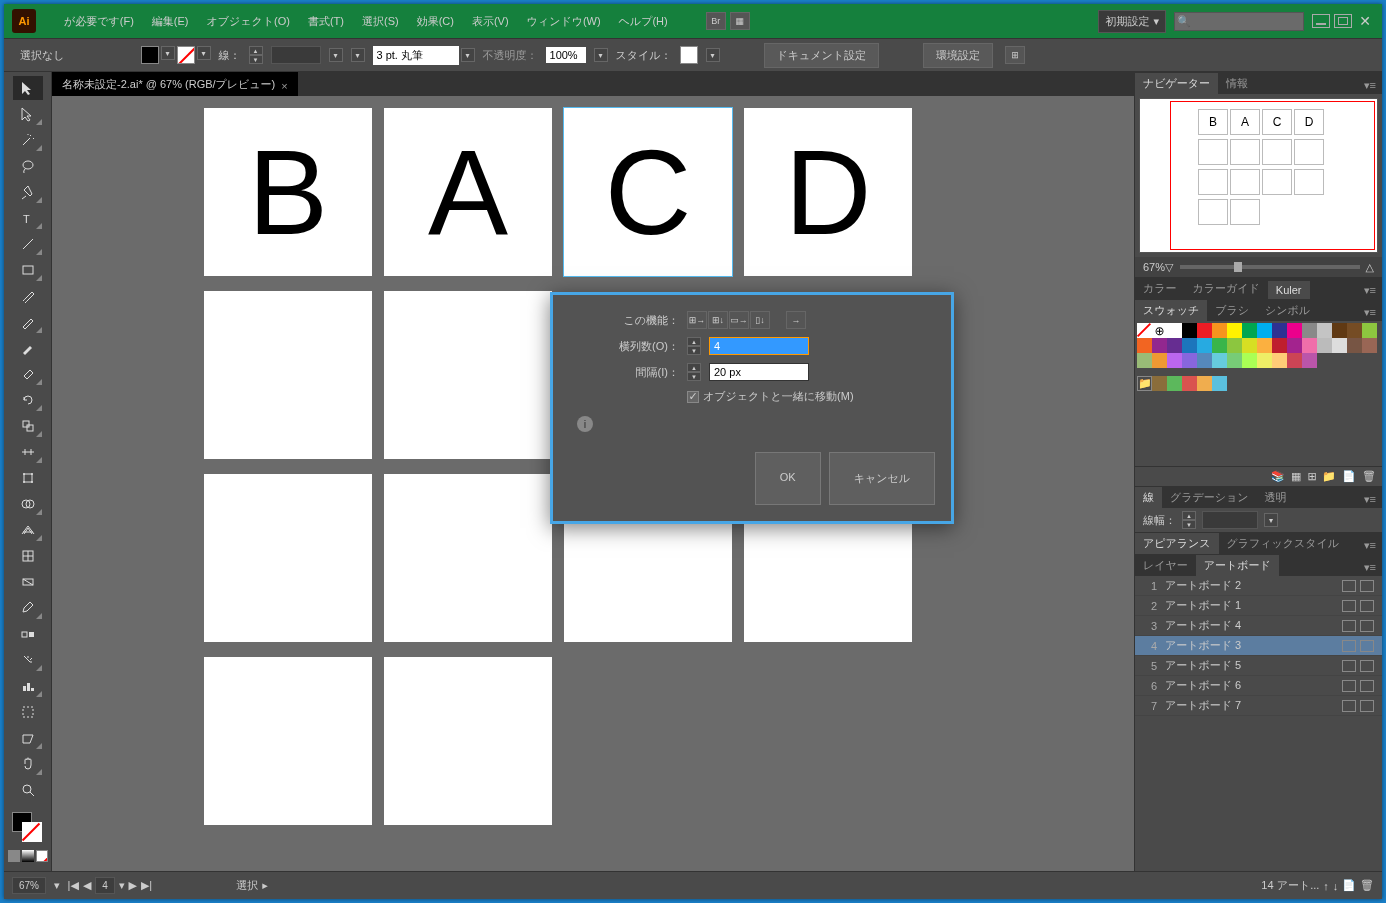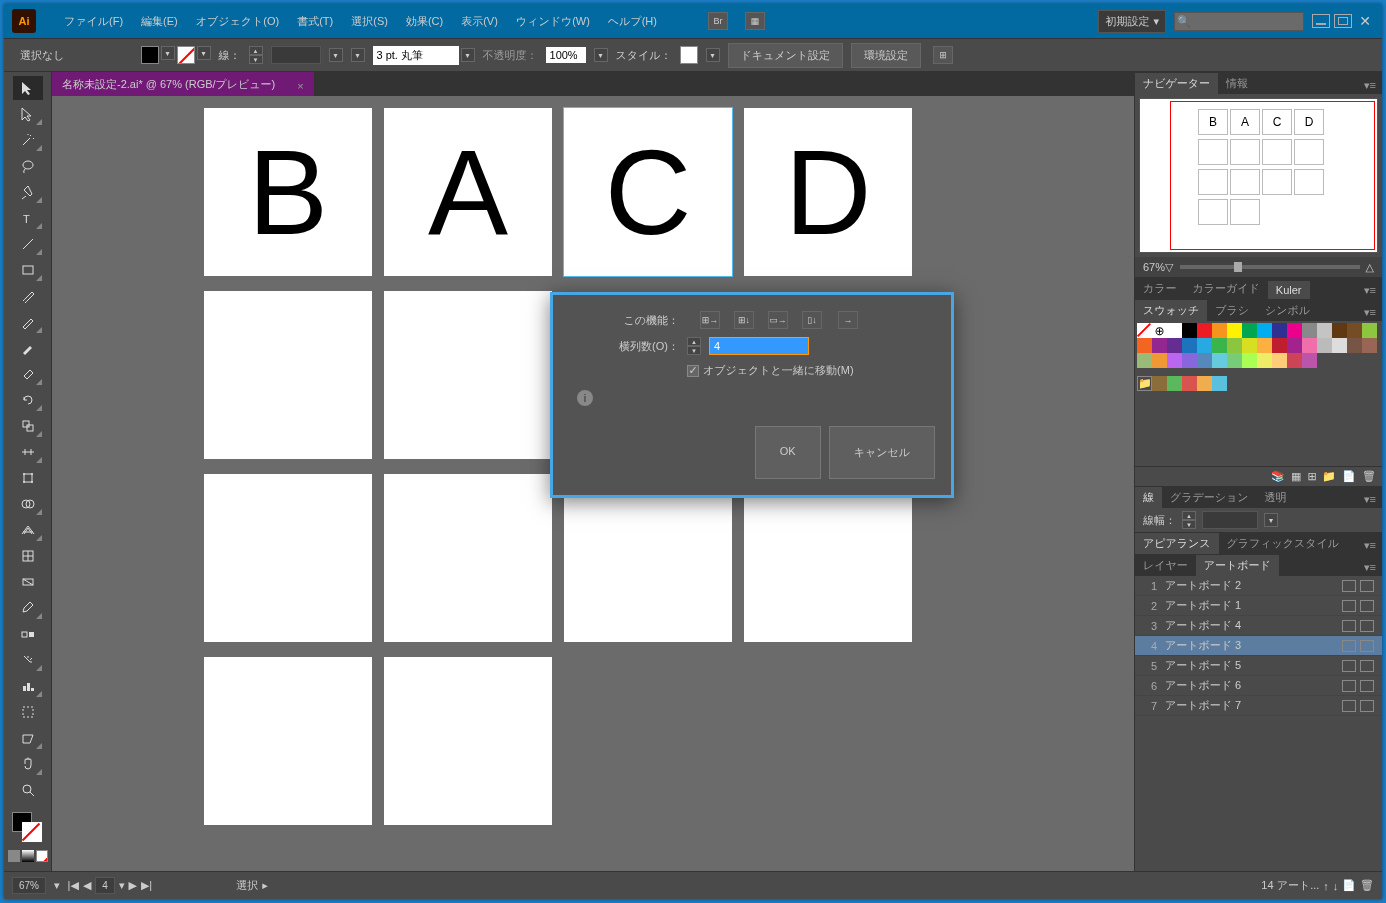--- a/index.html
+++ b/index.html
@@ -1,52 +1,52 @@
 <!DOCTYPE html>
 <html><head>
 <meta charset="utf-8">
 <style>
 *{margin:0;padding:0;box-sizing:border-box;font-family:"Meiryo UI","Hiragino Sans",sans-serif;font-size:11px;color:#ccc;}
 body{background:#1a7fc8;overflow:hidden;width:1386px;height:903px;}
 .app{position:absolute;top:4px;left:4px;right:4px;bottom:4px;background:#4a4a4a;box-shadow:0 0 4px rgba(0,0,0,0.5);}
-.titlebar{height:34px;background:#0369a1;display:flex;align-items:center;padding:8px 8px;}
+.titlebar{height:34px;background:#15803d;display:flex;align-items:center;padding:8px 8px;}
 .ai-logo{width:24px;height:24px;background:#310;color:#f90;font-weight:bold;display:flex;align-items:center;justify-content:center;border-radius:3px;margin-right:20px;}
 .menu{display:flex;gap:2px;}
 .menu span{padding:4px 8px;cursor:pointer;}
 .spacer{flex:1;}
 .workspace-sel{display:flex;align-items:center;gap:4px;background:#3a3a3a;border:1px solid #555;padding:3px 6px;margin-right:8px;cursor:pointer;}
 .search-box{width:130px;background:#6a6a6a;border:1px solid #555;padding:2px;display:flex;align-items:center;}
 .search-box::before{content:"🔍";opacity:0.6;margin-right:3px;}
 .window-controls{display:flex;gap:4px;margin-left:8px;align-items:center;}
 .win-btn{width:18px;height:14px;border:1px solid #aaa;position:relative;cursor:pointer;}
 .win-min::after{content:"";position:absolute;bottom:2px;left:3px;right:3px;height:2px;background:#aaa;}
 .win-max::after{content:"";position:absolute;top:2px;left:3px;right:3px;bottom:2px;border:1px solid #aaa;}
 .win-close{font-size:14px;width:18px;text-align:center;}
 .controlbar{height:34px;background:#4a4a4a;border-top:1px solid #333;border-bottom:1px solid #333;display:flex;align-items:center;padding:0 8px;gap:8px;}
 .sel-label{padding:2px 8px;}
 .swatch{width:18px;height:18px;background:#000;border:1px solid #888;}
 .swatch.none{background:#fff;position:relative;overflow:hidden;}
 .swatch.none::after{content:"";position:absolute;top:-2px;left:8px;width:2px;height:22px;background:red;transform:rotate(45deg);}
 .dd{width:14px;height:14px;border:1px solid #666;background:#444;display:flex;align-items:center;justify-content:center;font-size:8px;cursor:pointer;}
 .field-label{color:#ccc;}
 .field-in{background:#fff;color:#000;padding:2px 4px;}
-.btn-panel{background:#595959;border:1px solid #666;padding:4px 12px;cursor:pointer;}
+.btn-panel{background:#595959;border:1px solid #666;padding:4px 12px;cursor:pointer;margin-left:36px;}
 .main{position:absolute;top:68px;left:0;right:0;bottom:28px;display:flex;}
 .toolbar-left{width:48px;background:#4a4a4a;border-right:1px solid #333;display:flex;flex-direction:column;align-items:center;padding-top:4px;gap:2px;}
 .tool{width:30px;height:24px;display:flex;align-items:center;justify-content:center;cursor:pointer;position:relative;}
 .tool:hover,.tool.sel{background:#2a2a2a;}
 .tool .tri{position:absolute;bottom:1px;right:1px;width:0;height:0;border:3px solid transparent;border-right:3px solid #888;border-bottom:3px solid #888;}
 .toolbar-fill{margin-top:8px;}
 .fill-stroke{position:relative;width:32px;height:32px;}
 .fill-sw{position:absolute;width:20px;height:20px;background:#000;border:1px solid #888;}
 .stroke-sw{position:absolute;width:20px;height:20px;background:#fff;top:10px;left:10px;}
 .stroke-sw::after{content:"";position:absolute;top:-2px;left:8px;width:2px;height:24px;background:red;transform:rotate(45deg);}
 .canvas-wrap{flex:1;position:relative;background:#4a4a4a;display:flex;flex-direction:column;}
 .doc-tabs{height:24px;background:#333;display:flex;}
-.doc-tab{background:#701a75;padding:4px 10px;display:flex;align-items:flex-end;gap:22px;color:#ddd;}
+.doc-tab{background:#000000;padding:4px 10px;display:flex;align-items:flex-end;gap:6px;color:#ddd;}
 .doc-tab .x{color:#999;cursor:pointer;}
 .canvas{flex:1;background:#6b6b6b;position:relative;overflow:hidden;}
 .artboard{position:absolute;background:#fff;}
 .artboard.big{width:168px;height:168px;font-size:120px;font-weight:500;color:#000;display:flex;align-items:center;justify-content:center;font-family:Arial,sans-serif;}
 .ab-outline{outline:1px solid #56bbf0;}
 .right{width:248px;background:#4a4a4a;border-left:1px solid #333;display:flex;flex-direction:column;}
 .tab-group{height:22px;background:#333;display:flex;align-items:flex-end;}
 .ptab{padding:3px 8px;background:#333;color:#999;cursor:pointer;margin-top:13px;}
 .ptab.active{background:#4a4a4a;color:#ddd;}
 .tab-group .pmenu{margin-left:auto;padding:2px 6px;cursor:pointer;color:#999;}
@@ -69,40 +69,40 @@
 .ab-row .ab-icon{width:14px;height:12px;border:1px solid #888;}
 .statusbar{position:absolute;bottom:0;left:0;right:0;height:28px;background:#4a4a4a;border-top:1px solid #333;display:flex;align-items:center;padding:0 8px;gap:4px;}
 .status-seg{background:#3d3d3d;border:1px solid #555;padding:2px 6px;font-size:10px;}
 .sb-side{margin-left:auto;}
 .dialog{position:absolute;top:288px;left:546px;width:404px;background:#535353;border:3px solid #47a6e6;box-shadow:0 4px 20px rgba(0,0,0,0.5);}
 .dlg-title{height:28px;background:#47a6e6;color:#000;display:flex;align-items:center;justify-content:center;font-size:12px;}
 .dlg-body{padding:16px;}
 .dlg-row{display:flex;align-items:center;margin-bottom:8px;gap:8px;}
 .dlg-label{width:110px;text-align:right;}
 .dlg-icons{display:flex;gap:1px;}
-.dlg-icon{width:20px;height:18px;border:1px solid #666;background:#555;display:flex;align-items:center;justify-content:center;font-size:9px;cursor:pointer;margin-left:13px;}
+.dlg-icon{width:20px;height:18px;border:1px solid #666;background:#555;display:flex;align-items:center;justify-content:center;font-size:9px;cursor:pointer;}
 .dlg-spinner{display:flex;flex-direction:column;}
 .spin-btn{width:14px;height:9px;background:#444;border:1px solid #666;font-size:6px;display:flex;align-items:center;justify-content:center;cursor:pointer;}
 .dlg-input{width:100px;background:#fff;color:#000;padding:2px 4px;border:1px solid #333;}
 .dlg-input.sel{background:#3399ff;color:#fff;}
 .dlg-check{display:flex;align-items:center;gap:4px;}
 .dlg-info{display:flex;gap:8px;margin:12px 0;padding:0 8px;}
 .dlg-info .i-icon{width:16px;height:16px;border-radius:50%;background:#888;color:#333;display:flex;align-items:center;justify-content:center;flex:0 0 16px;}
 .dlg-buttons{display:flex;justify-content:flex-end;gap:8px;padding-top:8px;}
 .dlg-btn{background:#5f5f5f;border:1px solid #777;padding:18px 24px;cursor:pointer;}
 svg{pointer-events:none;}
 </style>
 </head>
 <body>
 
 <div class="app">
  <div class="titlebar">
   <div class="ai-logo">Ai</div>
   <div class="menu">
-   <span>ファイル(F)</span>
+   <span>が必要です(F)</span>
    <span>編集(E)</span>
    <span>オブジェクト(O)</span>
    <span>書式(T)</span>
    <span>選択(S)</span>
    <span>効果(C)</span>
    <span>表示(V)</span>
    <span>ウィンドウ(W)</span>
    <span>ヘルプ(H)</span>
   </div>
   <div style="margin-left:30px;display:flex;gap:4px;">
@@ -597,20 +597,28 @@
     <div class="dlg-icon" style="margin-left:8px;">→</div>
    </div>
    <div class="dlg-row">
     <span class="dlg-label">横列数(O)：</span>
     <div class="dlg-spinner">
      <div class="spin-btn">▲</div>
      <div class="spin-btn">▼</div>
     </div>
     <div class="dlg-input sel" style="border:1px solid #f90;">4</div>
    </div>
+   <div class="dlg-row">
+    <span class="dlg-label">間隔(I)：</span>
+    <div class="dlg-spinner">
+     <div class="spin-btn">▲</div>
+     <div class="spin-btn">▼</div>
+    </div>
+    <div class="dlg-input">20 px</div>
+   </div>
    <div class="dlg-row" style="padding-left:118px;">
     <label class="dlg-check">
      <span style="width:12px;height:12px;border:1px solid #888;background:#666;display:flex;align-items:center;justify-content:center;">✓</span>
      <span>オブジェクトと一緒に移動(M)</span>
     </label>
    </div>
    <div class="dlg-info">
     <div class="i-icon">i</div>
    </div>
    <div class="dlg-buttons">

